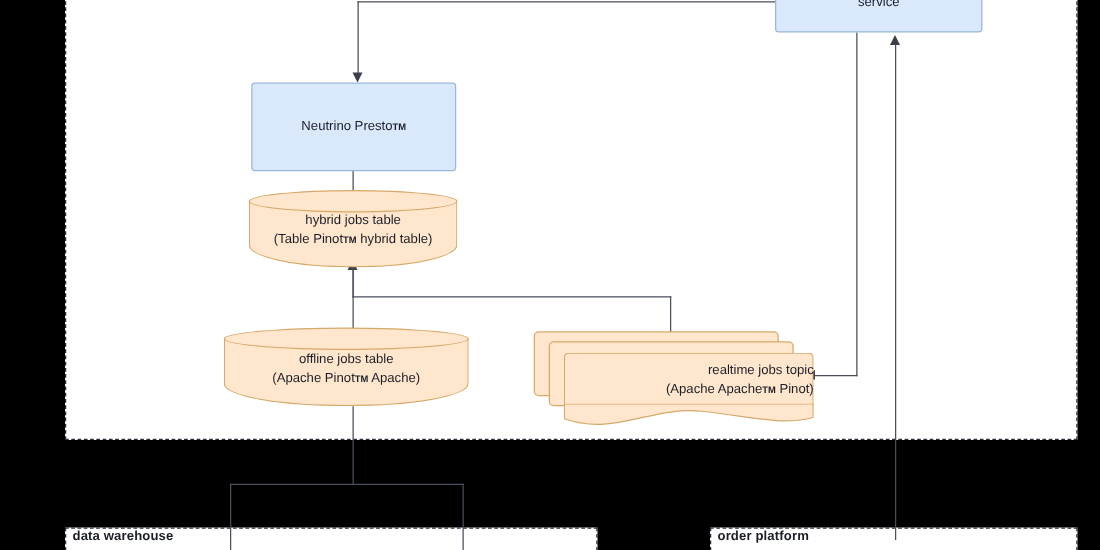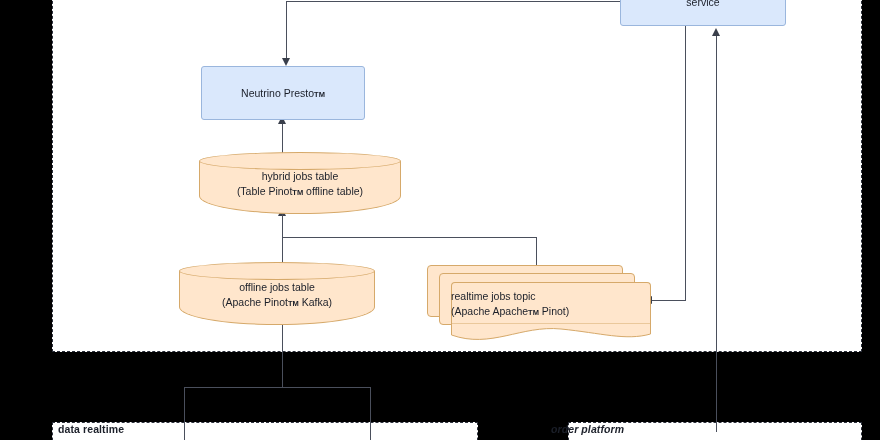--- a/index.html
+++ b/index.html
@@ -44,21 +44,21 @@
     text-align:center;font-size:10.5px;color:#1b1f29;line-height:1.45;z-index:3;
   }
 
   
   .stack{position:absolute;}
   .stack .sheet{
     position:absolute;background:#ffe6cc;border:1px solid #d6a96a;
     border-radius:4px;box-sizing:border-box;
   }
   .stack .txt{
-    position:absolute;text-align:left;font-size:10.5px;color:#1b1f29;
+    position:absolute;text-align:right;font-size:10.5px;color:#1b1f29;
     line-height:1.45;z-index:5;
   }
 
   
   .ln{position:absolute;background:#4a4f5c;}
   .lnh{height:1.4px;}
   .lnv{width:1.4px;}
   .arrow{position:absolute;width:0;height:0;}
   .a-down{border-left:4.5px solid transparent;border-right:4.5px solid transparent;border-top:8px solid #3a3f4b;}
   .a-up{border-left:4.5px solid transparent;border-right:4.5px solid transparent;border-bottom:8px solid #3a3f4b;}
@@ -67,24 +67,24 @@
   .tm{font-size:7.5px;font-weight:bold;vertical-align:baseline;}
 </style>
 </head>
 <body>
 
 <div id="stage">
 
   <div class="group" style="left:52px;top:-14px;width:810px;height:366px;"></div>
 
   <div class="group" style="left:52px;top:422px;width:426px;height:60px;"></div>
-  <div class="group-label" style="left:58px;top:423px;">data realtime</div>
+  <div class="group-label" style="left:58px;top:423px;">data warehouse</div>
 
   <div class="group" style="left:568px;top:422px;width:294px;height:60px;"></div>
-  <div class="group-label" style="left:551px;top:423px;font-style:italic;">order platform</div>
+  <div class="group-label" style="left:574px;top:423px;">order platform</div>
 
   <div class="ln lnv" style="left:620px;top:-6px;height:8px;"></div>
   <div class="ln lnh" style="left:286px;top:1px;width:335px;"></div>
   <div class="ln lnv" style="left:286px;top:1px;height:58px;"></div>
   <div class="arrow a-down" style="left:281.5px;top:58px;"></div>
 
   <div class="ln lnv" style="left:282px;top:120px;height:35px;"></div>
   <div class="arrow a-up" style="left:277.5px;top:116px;"></div>
 
   <div class="ln lnv" style="left:282px;top:212px;height:53px;"></div>
@@ -103,41 +103,41 @@
 
   <div class="ln lnv" style="left:282px;top:325px;height:63px;"></div>
   <div class="ln lnh" style="left:184px;top:387px;width:187px;"></div>
   <div class="ln lnv" style="left:184px;top:387px;height:53px;"></div>
   <div class="ln lnv" style="left:370px;top:387px;height:53px;"></div>
 
   <div class="proc" style="left:620px;top:-28px;width:166px;height:54px;align-items:flex-end;padding-bottom:16px;">
     <span>service</span>
   </div>
 
-  <div class="proc" style="left:201px;top:66px;width:164px;height:54px;justify-content:center;">
+  <div class="proc" style="left:201px;top:66px;width:164px;height:71px;justify-content:center;">
     <span>
       <span>Neutrino Presto</span><span class="tm">TM</span>
     </span>
   </div>
 
-  <div class="cyl" style="left:199px;top:152px;width:202px;height:62px;">
+  <div class="cyl" style="left:199px;top:152px;width:167px;height:62px;">
     <div class="body"></div>
     <div class="top"></div>
     <div class="txt">
       <span>hybrid jobs table</span><br>
-      <span>(Table Pinot</span><span class="tm">TM</span><span> offline table)</span>
+      <span>(Table Pinot</span><span class="tm">TM</span><span> hybrid table)</span>
     </div>
   </div>
 
   <div class="cyl" style="left:179px;top:262px;width:196px;height:63px;">
     <div class="body"></div>
     <div class="top"></div>
     <div class="txt">
       <span>offline jobs table</span><br>
-      <span>(Apache Pinot</span><span class="tm">TM</span><span> Kafka)</span>
+      <span>(Apache Pinot</span><span class="tm">TM</span><span> Apache)</span>
     </div>
   </div>
 
   <div class="stack" style="left:427px;top:265px;width:224px;height:78px;">
     <div class="sheet" style="left:0px;top:0px;width:196px;height:52px;"></div>
     <div class="sheet" style="left:12px;top:8px;width:196px;height:52px;"></div>
     <div class="sheet" style="left:24px;top:17px;width:200px;height:44px;border-bottom:none;border-radius:4px 4px 0 0;"></div>
     <svg style="position:absolute;left:24px;top:58px;width:200px;height:20px;display:block;">
       <path d="M0.5,0 L0.5,12 C 40,26 70,2 110,6 C 150,10 175,18 199.5,11 L199.5,0 Z" fill="#ffe6cc" stroke="#d6a96a" stroke-width="1"></path>
     </svg>

